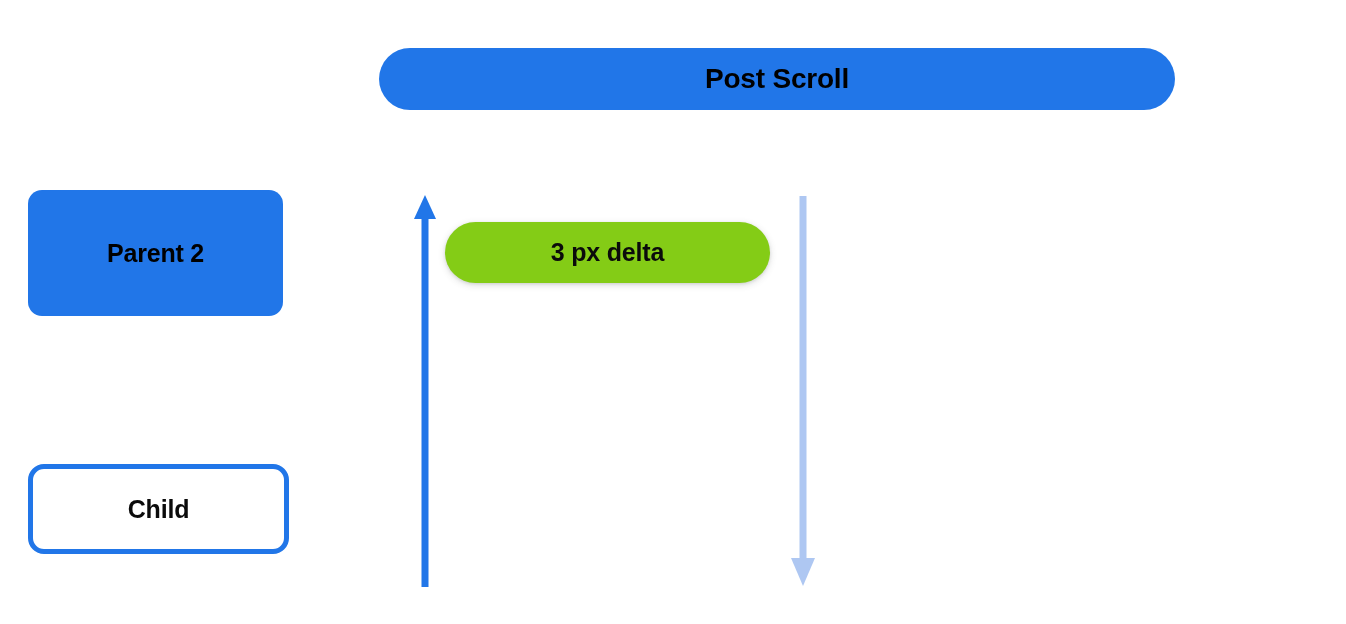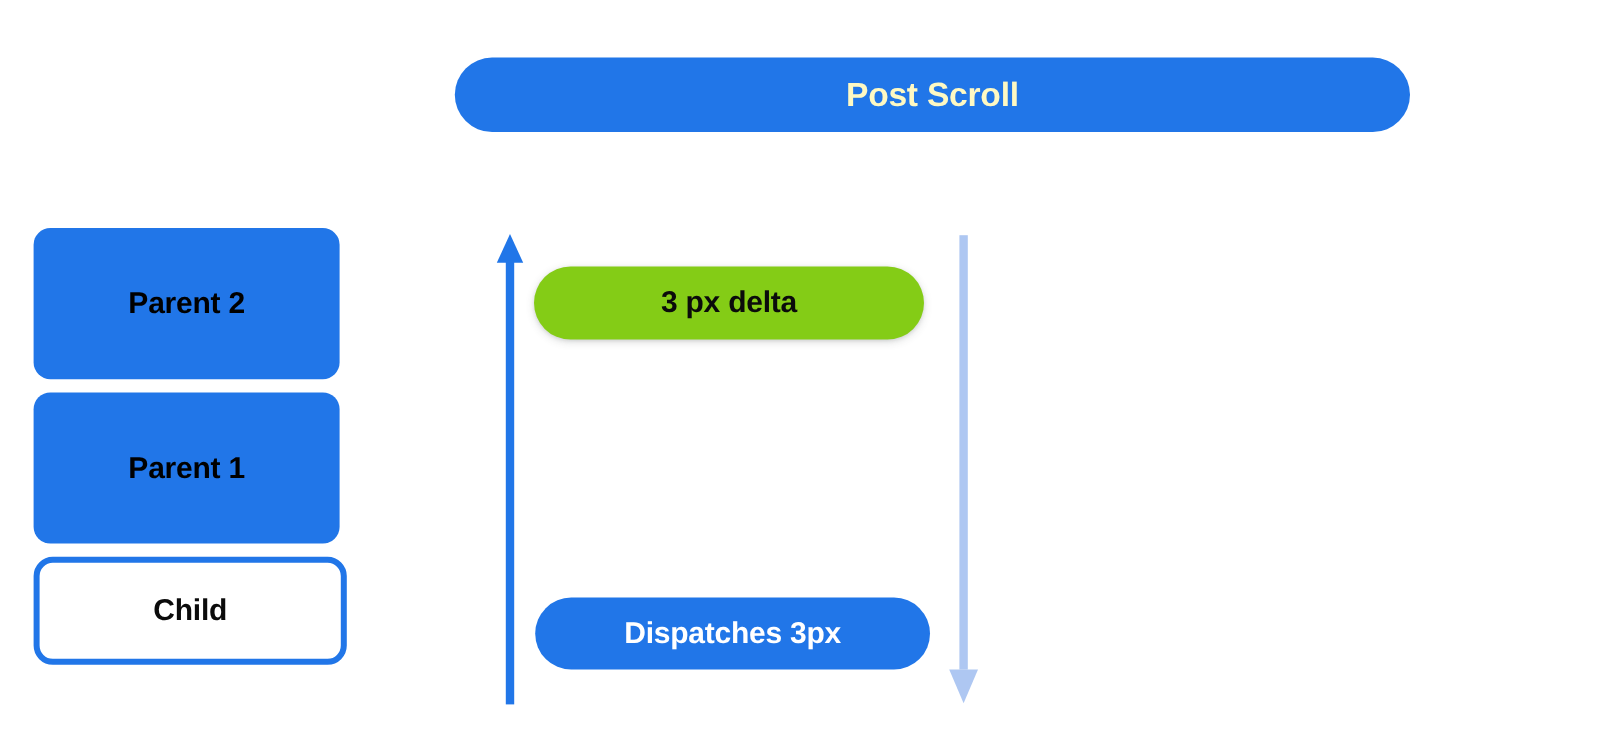--- a/index.html
+++ b/index.html
@@ -25,21 +25,21 @@
     top: 48px;
     width: 796px;
     height: 62px;
     background: #2176e8;
     border-radius: 31px;
     display: flex;
     align-items: center;
     justify-content: center;
   }
   .header-pill-label {
-    color: #fef9c3;
+    color: #000000;
     font-size: 28px;
     font-weight: bold;
     letter-spacing: -0.2px;
     line-height: 1;
   }
 
   
   .box {
     position: absolute;
     left: 28px;
@@ -126,39 +126,33 @@
 <div id="stage">
 
   <div class="header-pill">
     <span class="header-pill-label">Post Scroll</span>
   </div>
 
   <div class="box box--filled" id="box-parent2">
     <span class="box-label">Parent 2</span>
   </div>
 
-  <div class="box box--filled" id="box-parent1">
-    <span class="box-label">Parent 1</span>
-  </div>
 
   <div class="box box--outlined" id="box-child">
     <span class="box-label">Child</span>
   </div>
 
   <svg class="arrow" style="left:404px; top:193px;" width="42" height="396" viewBox="0 0 42 396">
     <polygon points="21,2 32,26 10,26" fill="#2176e8"></polygon>
     <rect x="17.5" y="24" width="7" height="370" fill="#2176e8"></rect>
   </svg>
 
   <svg class="arrow" style="left:782px; top:194px;" width="42" height="396" viewBox="0 0 42 396">
     <rect x="17.5" y="2" width="7" height="362" fill="#aec7f2"></rect>
     <polygon points="21,392 9,364 33,364" fill="#aec7f2"></polygon>
   </svg>
 
   <div class="chip chip--white">
     <span class="chip-label">3 px delta</span>
   </div>
 
-  <div class="chip chip--blue">
-    <span class="chip-label">Dispatches 3px</span>
-  </div>
 
 </div>
 
 </body></html>

